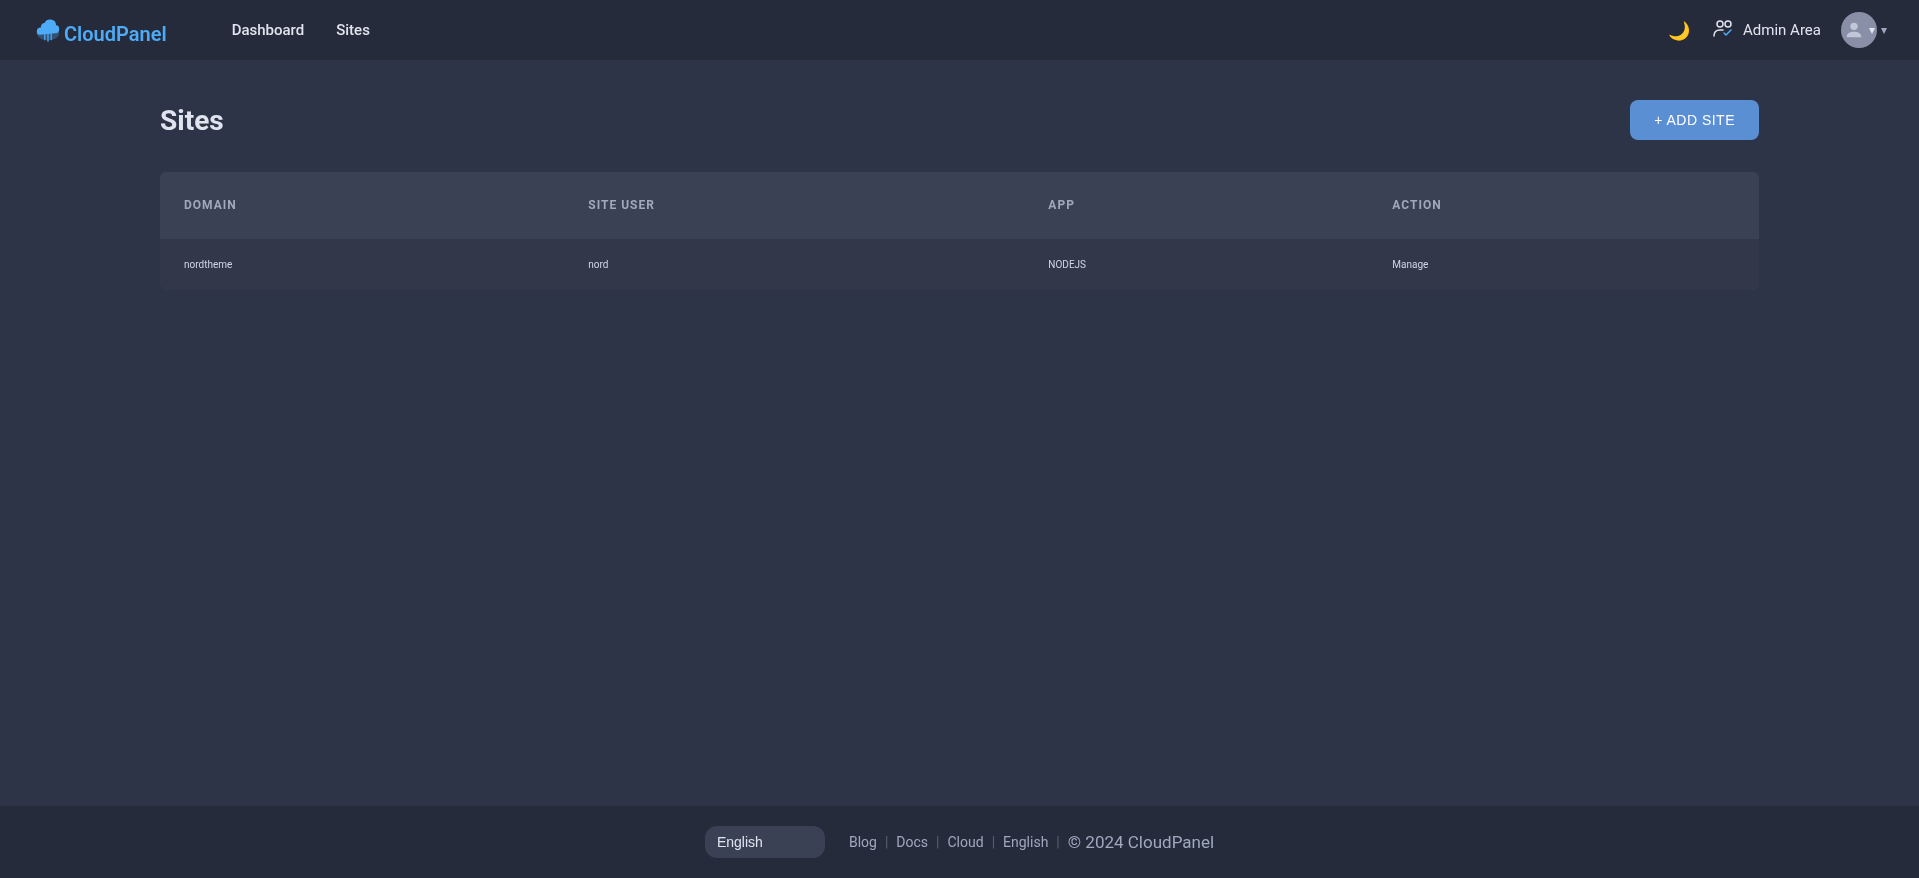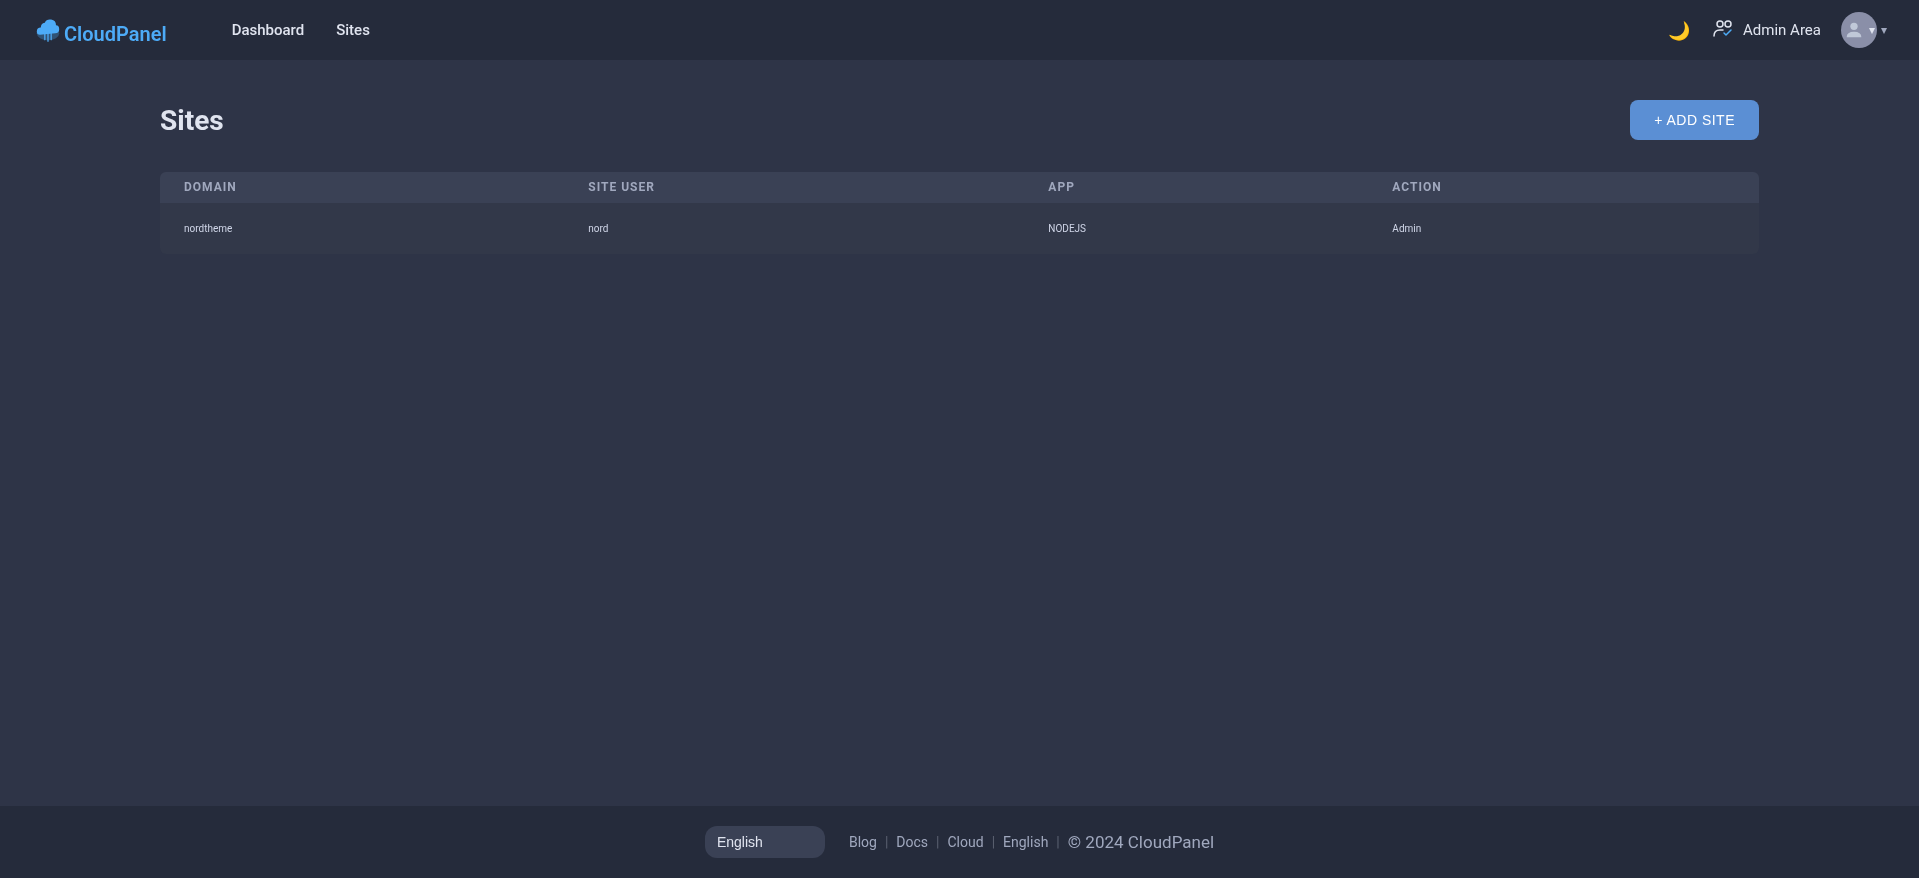--- a/index.html
+++ b/index.html
@@ -150,21 +150,21 @@
       background-color: #323849;
       border-radius: 6px;
       overflow: hidden;
     }
 
     .sites-table thead tr {
       background-color: #3a4155;
     }
 
     .sites-table th {
-      padding: 8px 24px;
+      padding: 26px 24px;
       text-align: left;
       font-size: 12px;
       font-weight: 700;
       color: #a0a8be;
       letter-spacing: 1px;
       text-transform: uppercase;
     }
 
     .sites-table tbody tr {
       border-top: 1px solid #3a4155;
@@ -295,21 +295,21 @@
         <th>APP</th>
         <th>ACTION</th>
       </tr>
     </thead>
     <tbody>
       <tr class="table-row">
         <td>nordtheme</td>
         <td>nord</td>
         <td>NODEJS</td>
         <td>
-          <a class="manage-link" href="#">Admin</a>
+          <a class="manage-link" href="#">Manage</a>
         </td>
       </tr>
     </tbody>
   </table>
 </main>
 
 <footer class="footer">
   <select class="language-select">
     <option>English</option>
   </select>

